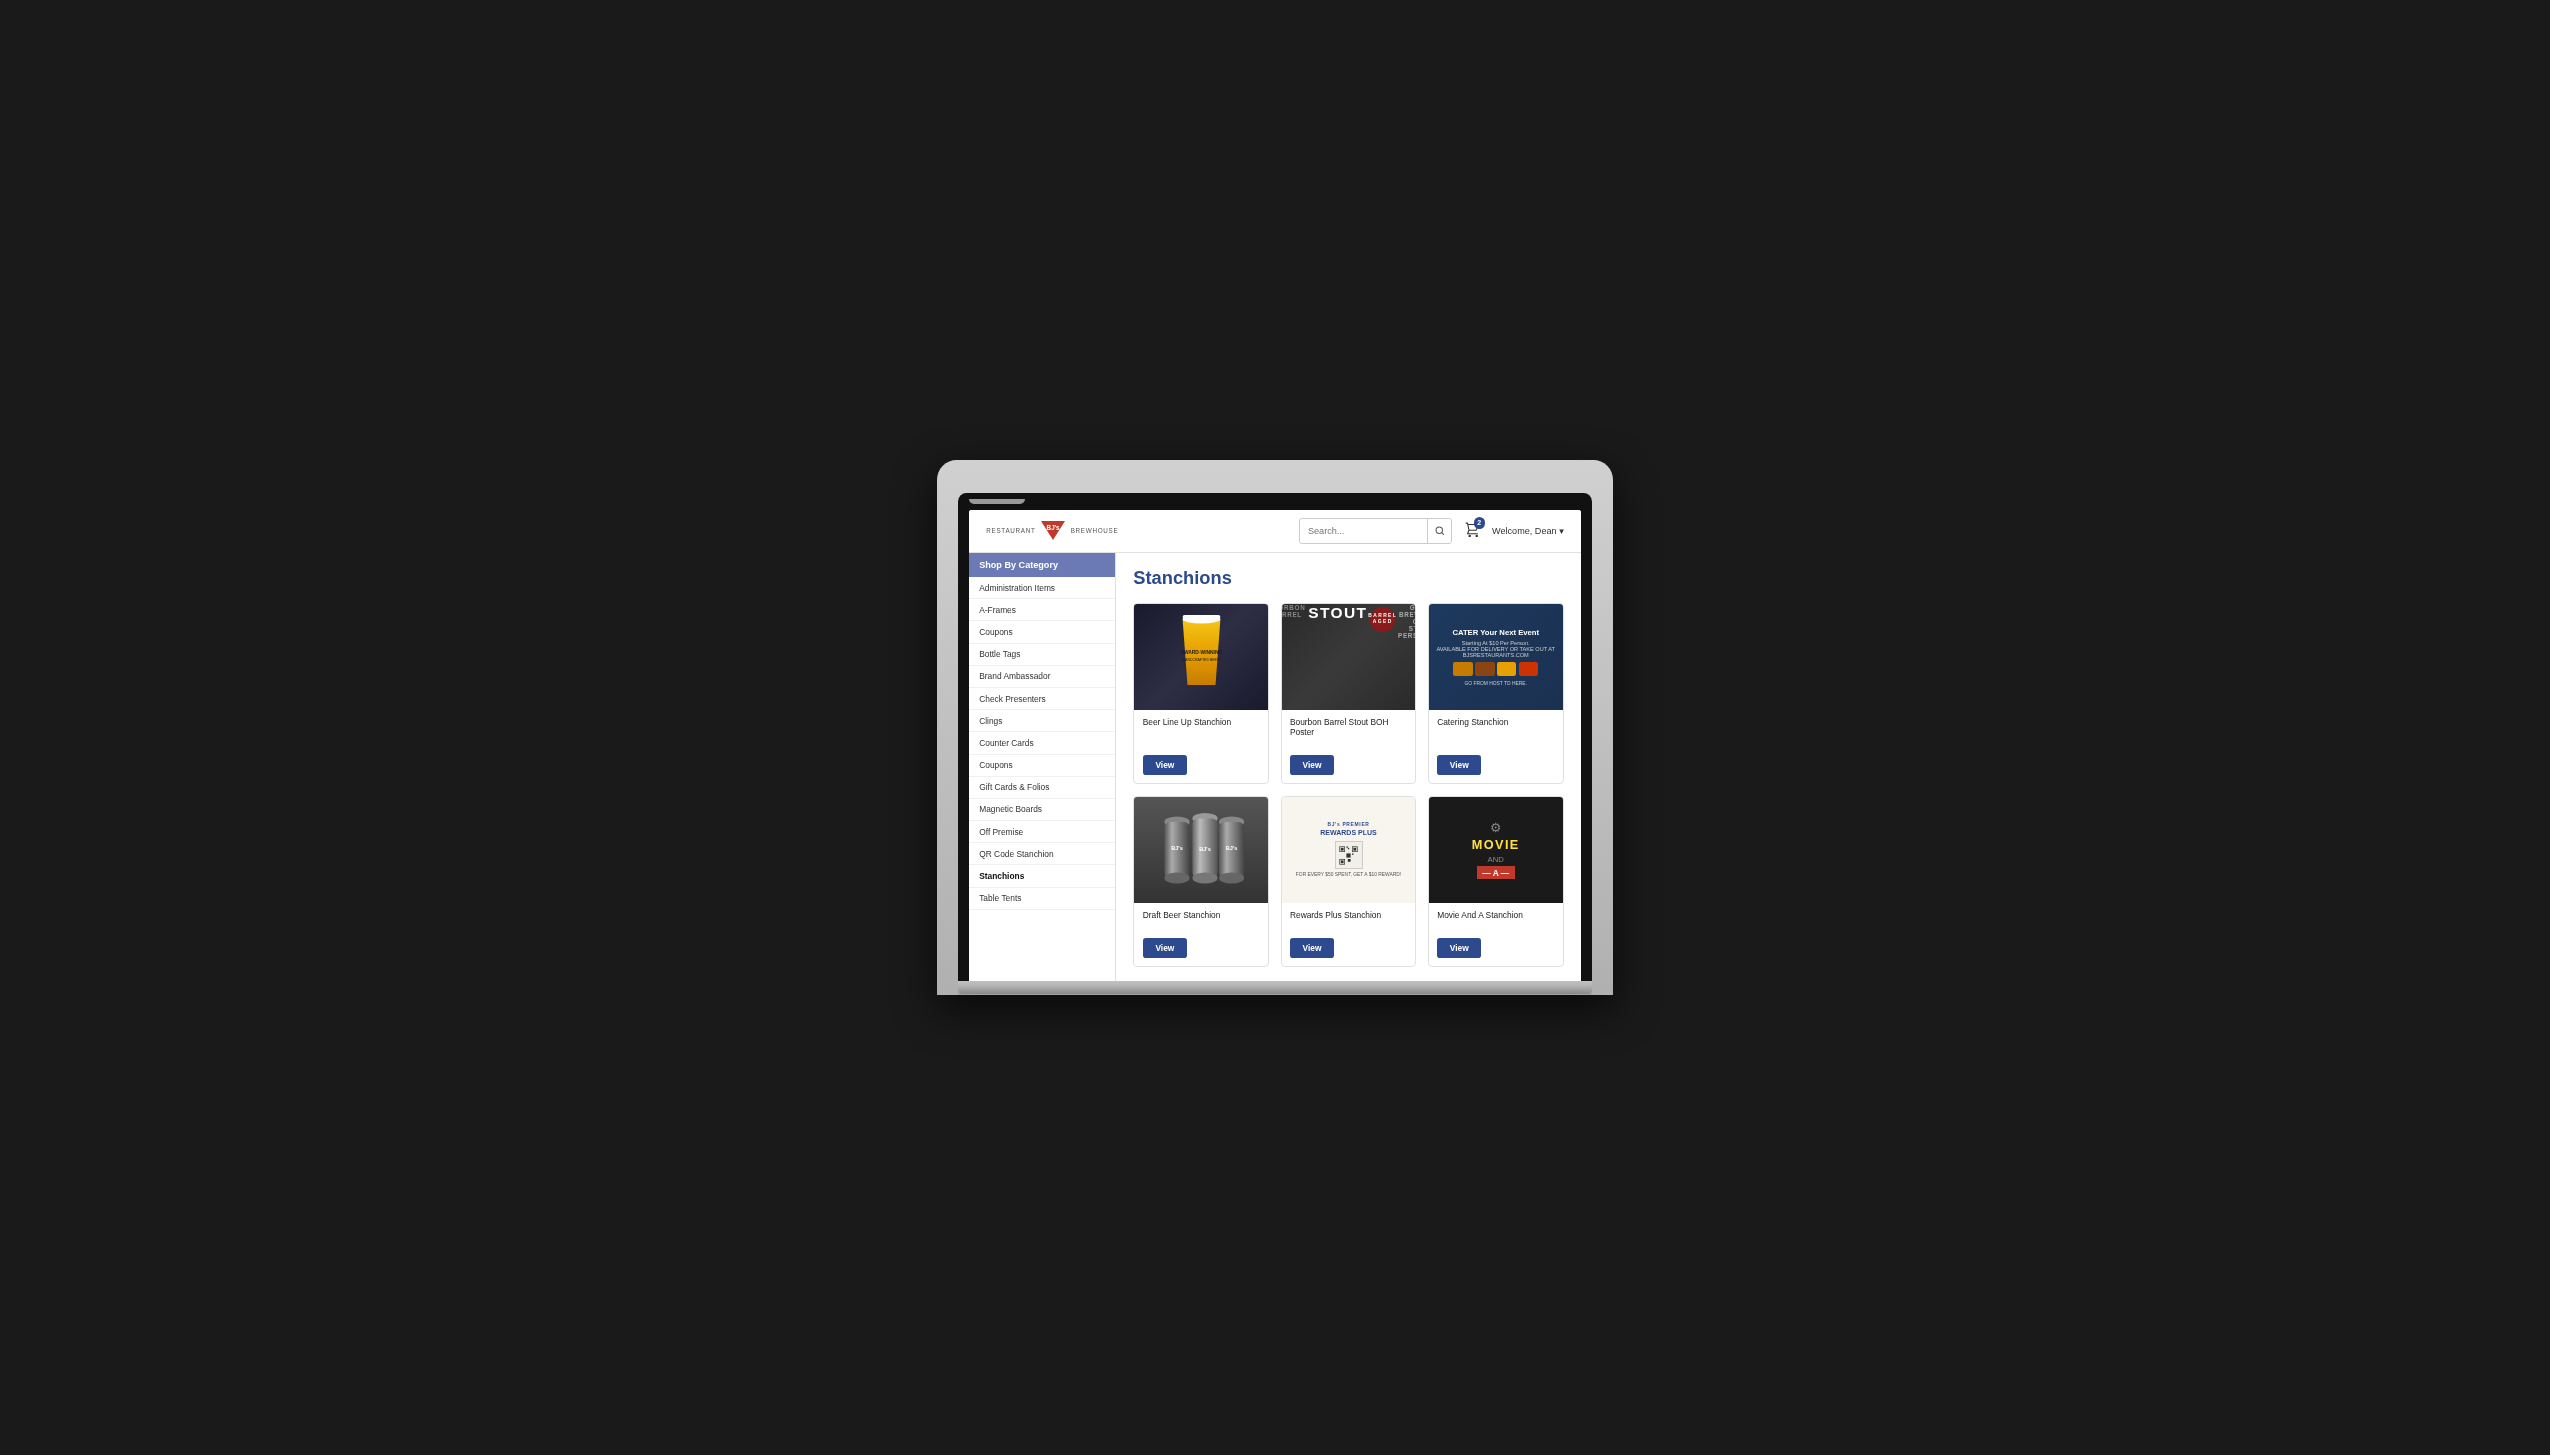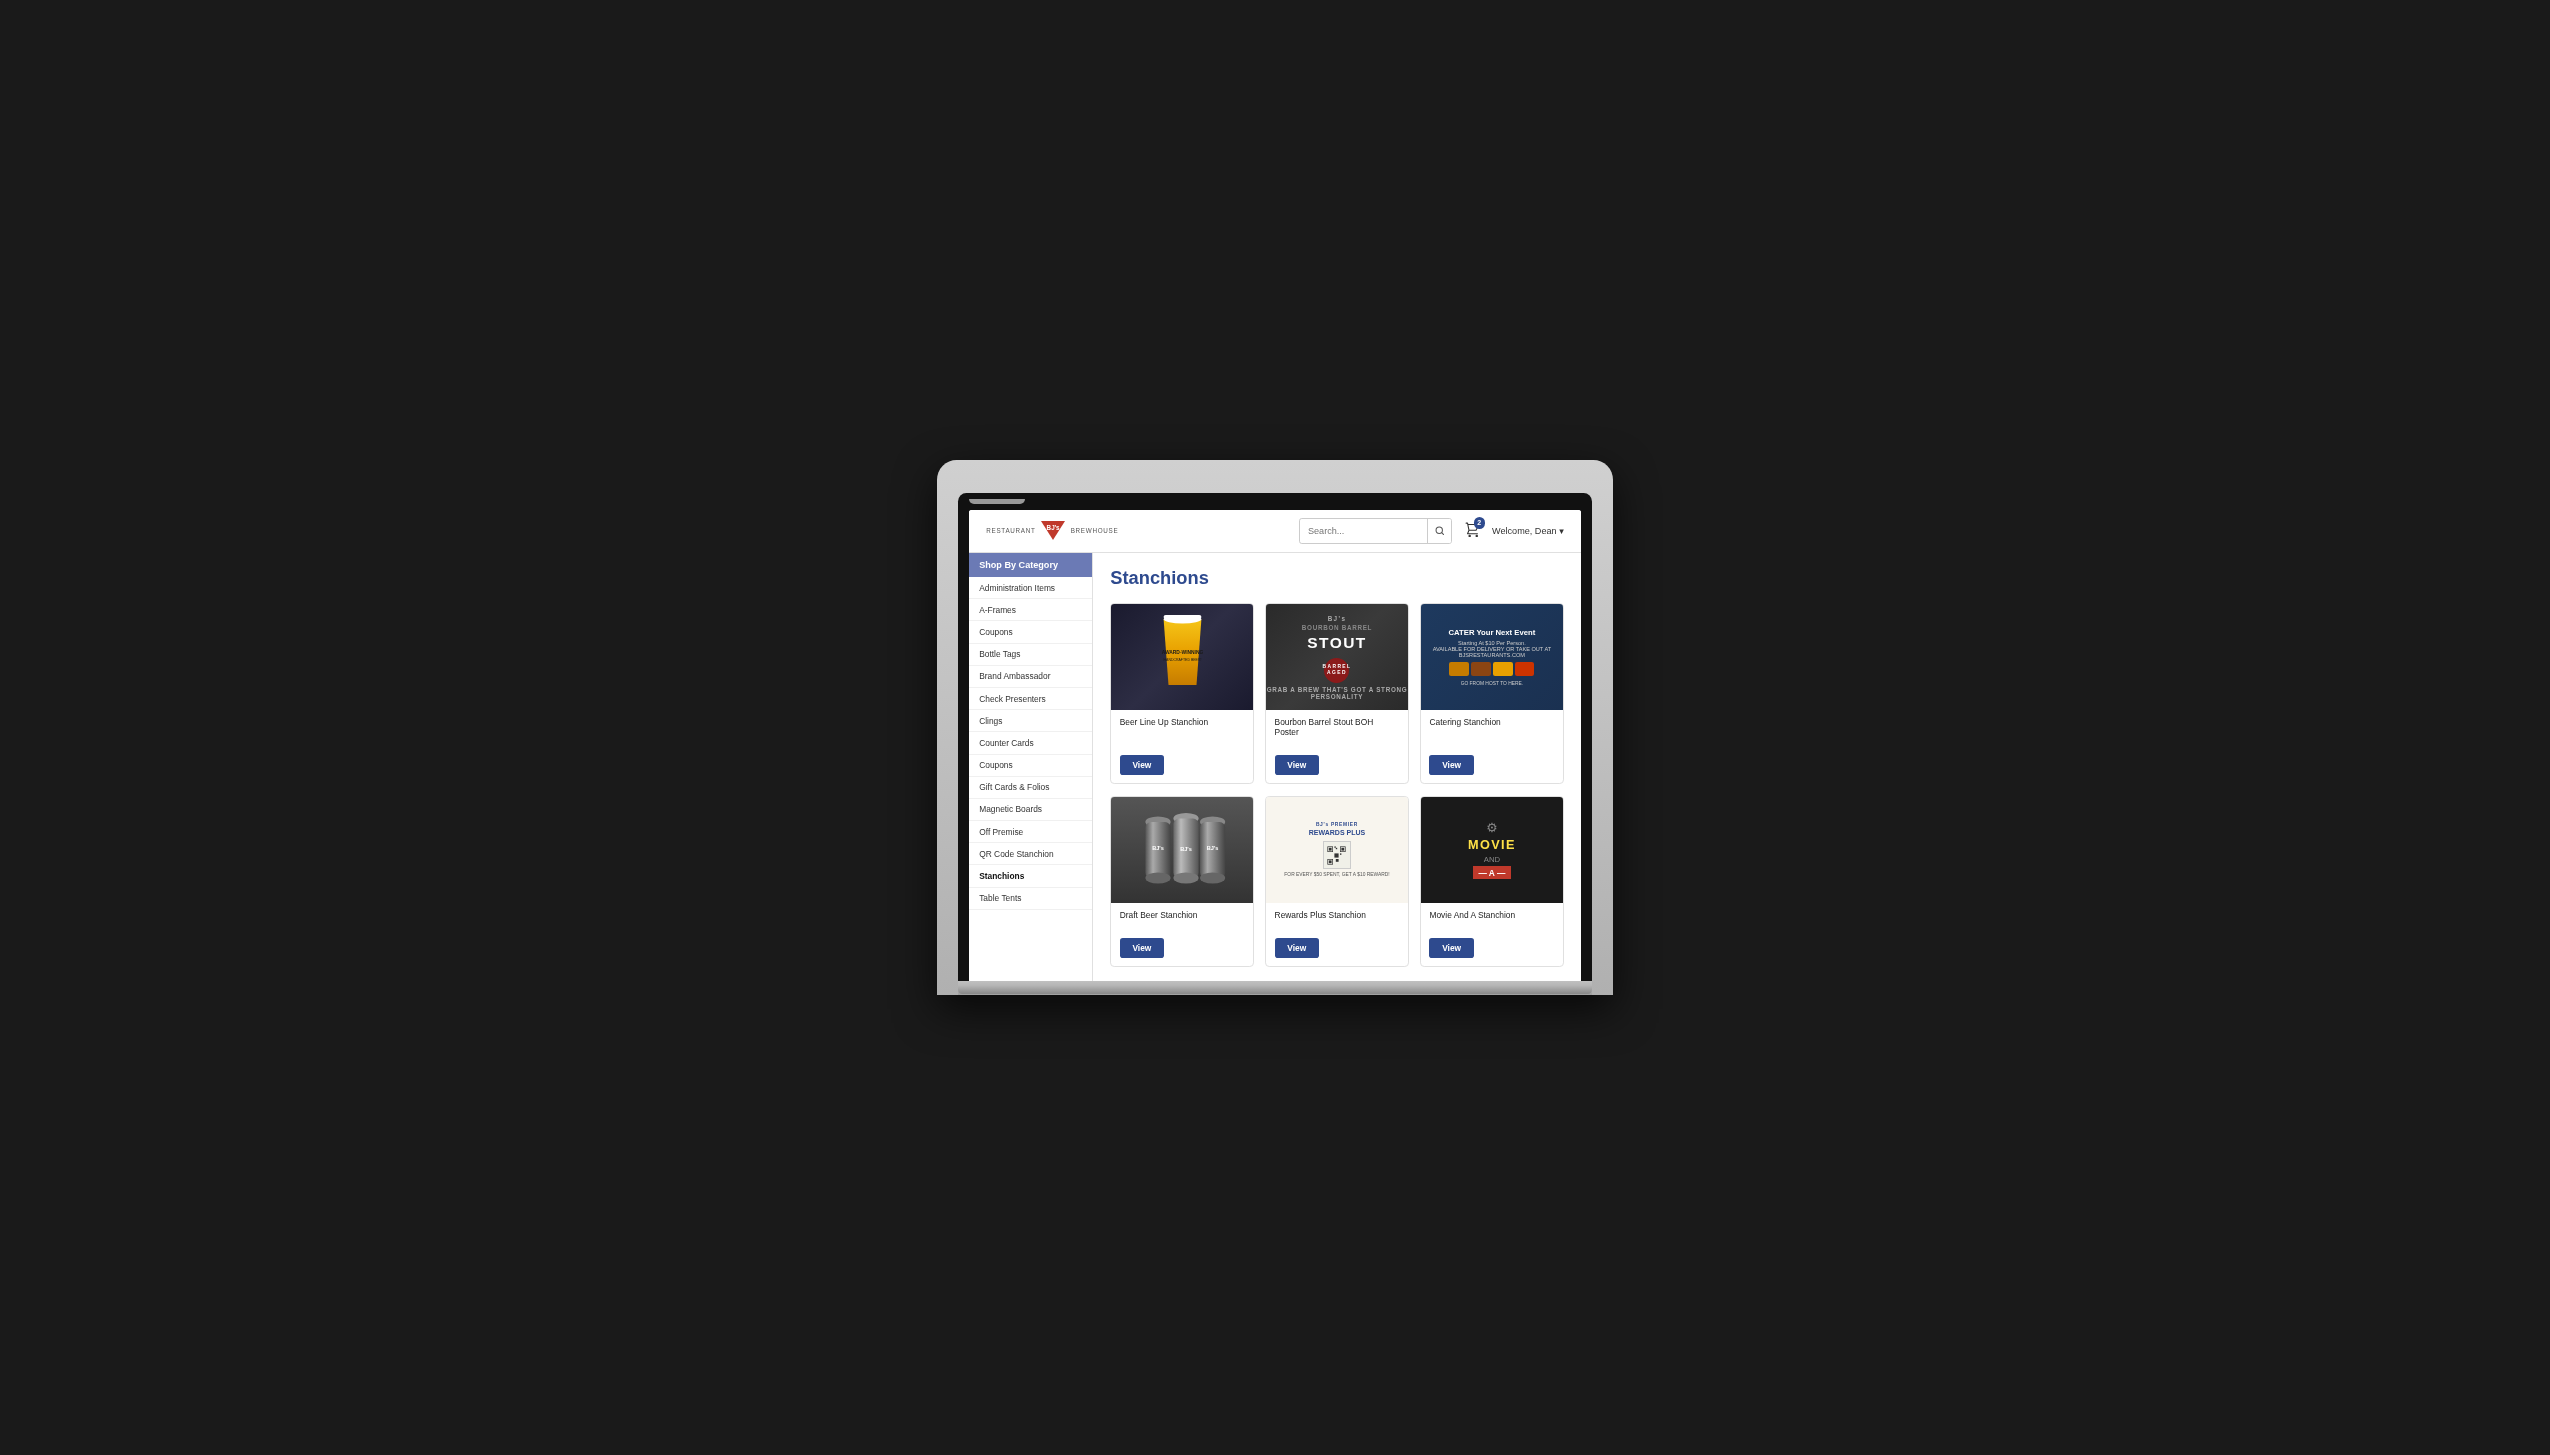--- a/index.html
+++ b/index.html
@@ -147,21 +147,21 @@
     }
 
     
     .main-layout {
       display: flex;
       min-height: 366px;
     }
 
     
     .sidebar {
-      width: 124px;
+      width: 147px;
       flex-shrink: 0;
       border-right: 0.7px solid #e0e0e0;
       background: #fff;
     }
 
     .sidebar-header {
       background: #6b7ab5;
       color: white;
       padding: 7px 9.9px;
       font-size: 9.1px;
@@ -257,28 +257,27 @@
       justify-content: center;
       position: relative;
       overflow: hidden;
     }
 
     .stout-img {
       width: 100%;
       height: 106px;
       background: linear-gradient(135deg, #2a2a2a 0%, #3a3a3a 50%, #2a2a2a 100%);
       display: flex;
-      align-items: center;
       justify-content: center;
       color: white;
       font-size: 14px;
       font-weight: bold;
       letter-spacing: 1.4px;
       text-align: center;
-      flex-direction: column;
+      flex-direction: row;
       gap: 2.8px;
     }
 
     .stout-word {
       color: #fff;
       font-size: 15.5px;
       font-weight: 900;
     }
 
     .stout-sub {

